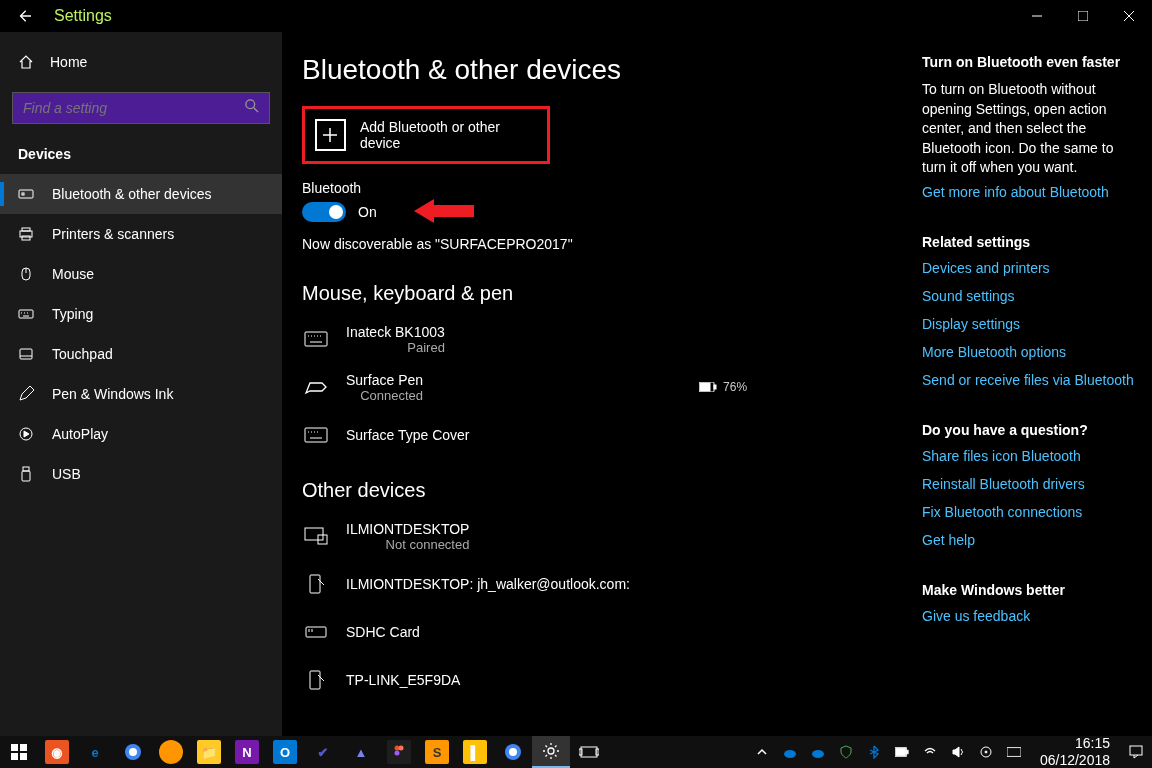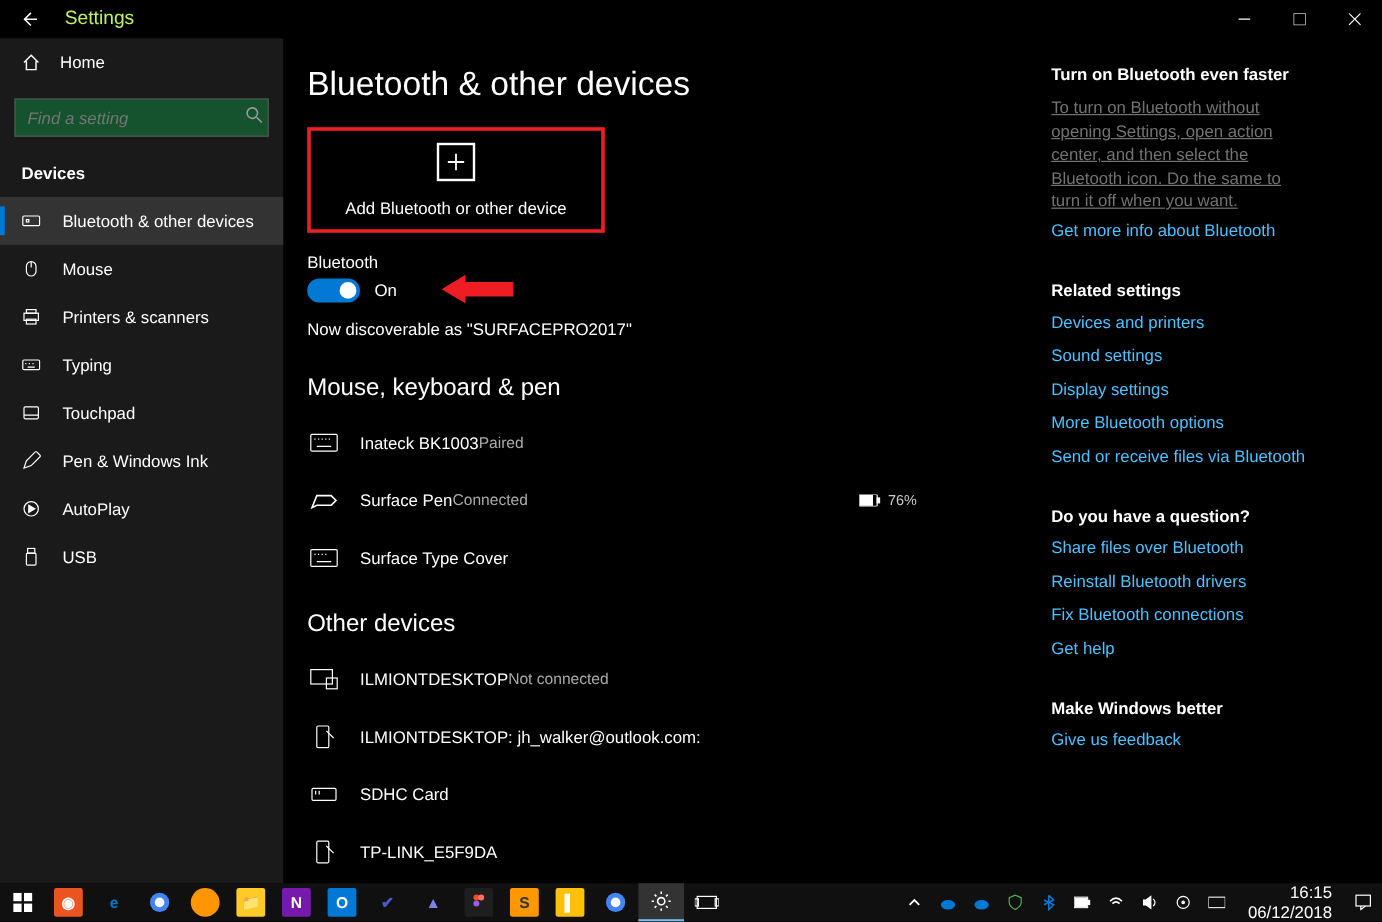--- a/index.html
+++ b/index.html
@@ -5,61 +5,61 @@
 * { margin: 0; padding: 0; box-sizing: border-box; font-family: "Segoe UI", sans-serif; }
 body { background: #000; color: #fff; width: 1152px; height: 768px; overflow: hidden; position: relative; }
 .titlebar { height: 32px; display: flex; align-items: center; background: #000; }
 .back-btn { width: 48px; height: 32px; display: flex; align-items: center; justify-content: center; }
 .back-btn svg { width: 14px; height: 14px; }
 .app-title { font-size: 16px; color: #bef264; padding-left: 6px; }
 .win-controls { margin-left: auto; display: flex; }
 .win-btn { width: 46px; height: 32px; display: flex; align-items: center; justify-content: center; }
 .win-btn svg { width: 10px; height: 10px; }
 .shell { display: flex; height: 704px; }
-.sidebar { width: 236px; background: #1a1a1a; }
+.sidebar { width: 282px; background: #1a1a1a; padding-top: 10px; }
 .home-item { display: flex; align-items: center; height: 40px; padding-left: 18px; gap: 16px; font-size: 14px; }
-.search-box { margin: 10px 12px 14px 12px; height: 32px; border: 1px solid #555; background: #14532d; display: flex; align-items: center; padding: 0 10px; }
+.search-box { margin: 10px 12px 14px 12px; height: 32px; border: 1px solid #555; background: #4c1d95; display: flex; align-items: center; padding: 0 10px; }
 .search-box input { flex: 1; background: transparent; border: none; outline: none; color: #999; font-size: 14px; font-style: italic; }
 .search-icon svg { width: 14px; height: 14px; }
 .sidebar-header { font-size: 14px; font-weight: 600; padding: 8px 18px 12px 18px; }
 .nav-item { display: flex; align-items: center; height: 40px; padding-left: 18px; gap: 18px; font-size: 14px; position: relative; }
 .nav-item.active { background: #333; }
 .nav-item.active::before { content: ""; position: absolute; left: 0; top: 8px; bottom: 8px; width: 4px; background: #0078d4; }
 .nav-icon { width: 16px; display: flex; justify-content: center; }
 .nav-icon svg { width: 16px; height: 16px; }
 .content { flex: 1; display: flex; padding: 22px 0 0 20px; overflow: hidden; }
 .main { flex: 1; max-width: 620px; }
 .h1 { font-size: 28px; font-weight: 300; margin-bottom: 20px; }
 .add-box { border: 3px solid #ee1d23; padding: 6px; width: 248px; margin-bottom: 16px; }
-.add-inner { display: flex; align-items: center; gap: 14px; padding: 4px; flex-direction: column; }
+.add-inner { display: flex; align-items: flex-end; gap: 14px; padding: 4px; }
 .plus-box { width: 32px; height: 32px; border: 2px solid #fff; display: flex; align-items: center; justify-content: center; }
 .plus-box svg { width: 14px; height: 14px; }
 .add-label { font-size: 14px; }
 .bt-label { font-size: 14px; margin-bottom: 6px; }
 .toggle-row { display: flex; align-items: center; gap: 12px; margin-bottom: 14px; position: relative; width: 340px; }
 .toggle { width: 44px; height: 20px; background: #0078d4; border-radius: 10px; position: relative; }
 .toggle::after { content: ""; position: absolute; right: 3px; top: 3px; width: 14px; height: 14px; border-radius: 50%; background: #fff; }
 .toggle-state { font-size: 14px; text-align: right; }
 .arrow-cue { position: absolute; left: 112px; top: -6px; }
 .discover { font-size: 14px; margin-bottom: 30px; }
 .h2 { font-size: 20px; font-weight: 400; margin-bottom: 10px; }
 .device { display: flex; align-items: center; gap: 16px; min-height: 48px; padding: 4px 0; }
 .dev-icon { width: 28px; display: flex; justify-content: center; }
 .dev-icon svg { width: 24px; height: 20px; }
-.dev-text { display: flex; flex-direction: row; }
+.dev-text { display: flex; flex-direction: column; align-items: flex-end; }
 .dev-name { font-size: 14px; }
 .dev-sub { font-size: 13px; color: #aaa; }
 .batt { display: flex; align-items: center; gap: 6px; margin-left: 260px; font-size: 12px; color: #ccc; }
 .batt svg { width: 18px; height: 10px; }
 .checkrow { display: flex; align-items: center; gap: 10px; margin-top: 16px; font-size: 14px; }
 .chk { width: 20px; height: 20px; background: #0078d4; display: flex; align-items: center; justify-content: center; }
 .chk svg { width: 14px; height: 14px; }
 .aside { width: 230px; padding-right: 16px; font-size: 14px; }
 .aside-h { font-weight: 600; margin-bottom: 10px; }
-.aside-p { color: #737373; line-height: 1.4; margin-bottom: 6px; text-decoration: underline; }
+.aside-p { color: #ffffff; line-height: 1.4; margin-bottom: 6px; }
 .aside-link { color: #4cc2ff; display: block; margin-bottom: 12px; cursor: pointer; }
 .aside-section { margin-bottom: 34px; }
 .taskbar { position: absolute; bottom: 0; left: 0; right: 0; height: 32px; background: #101010; display: flex; align-items: center; }
 .tb-item { width: 38px; height: 32px; display: flex; align-items: center; justify-content: center; }
 .tb-icon-box { width: 24px; height: 24px; border-radius: 2px; display: flex; align-items: center; justify-content: center; font-size: 13px; font-weight: bold; }
 .tb-item.active { background: #333; border-bottom: 2px solid #76b9ed; }
 .tray { margin-left: auto; display: flex; align-items: center; gap: 12px; padding-right: 8px; }
 .tray-icon { width: 16px; height: 16px; display: flex; align-items: center; justify-content: center; }
 .tray-icon svg { width: 14px; height: 14px; }
 .clock { font-size: 14px; text-align: right; line-height: 1.2; padding: 0 6px; color: #fff; }
@@ -119,35 +119,35 @@
           <svg viewBox="0 0 16 16" stroke="#fff" fill="none">
             <rect x="1" y="4" width="14" height="8" rx="1"></rect>
             <rect x="4" y="7" width="2" height="2"></rect>
           </svg>
         </span>
       <span>Bluetooth &amp; other devices</span>
     </div>
     <div class="nav-item">
       <span class="nav-icon">
           <svg viewBox="0 0 16 16" stroke="#fff" fill="none">
-            <rect x="4" y="2" width="8" height="12" rx="4"></rect>
-            <line x1="8" y1="2" x2="8" y2="7"></line>
-          </svg>
-        </span>
-      <span>Mouse</span>
-    </div>
-    <div class="nav-item">
-      <span class="nav-icon">
-          <svg viewBox="0 0 16 16" stroke="#fff" fill="none">
             <rect x="2" y="5" width="12" height="6"></rect>
             <rect x="4" y="2" width="8" height="3"></rect>
             <rect x="4" y="10" width="8" height="4"></rect>
           </svg>
         </span>
       <span>Printers &amp; scanners</span>
+    </div>
+    <div class="nav-item">
+      <span class="nav-icon">
+          <svg viewBox="0 0 16 16" stroke="#fff" fill="none">
+            <rect x="4" y="2" width="8" height="12" rx="4"></rect>
+            <line x1="8" y1="2" x2="8" y2="7"></line>
+          </svg>
+        </span>
+      <span>Mouse</span>
     </div>
     <div class="nav-item">
       <span class="nav-icon">
           <svg viewBox="0 0 16 16" stroke="#fff" fill="none">
             <rect x="1" y="4" width="14" height="8" rx="1"></rect>
             <line x1="3" y1="7" x2="4" y2="7"></line>
             <line x1="6" y1="7" x2="7" y2="7"></line>
             <line x1="9" y1="7" x2="10" y2="7"></line>
             <line x1="5" y1="10" x2="11" y2="10"></line>
           </svg>
@@ -331,21 +331,21 @@
       <div class="aside-section">
         <div class="aside-h">Related settings</div>
         <a class="aside-link">Devices and printers</a>
         <a class="aside-link">Sound settings</a>
         <a class="aside-link">Display settings</a>
         <a class="aside-link">More Bluetooth options</a>
         <a class="aside-link">Send or receive files via Bluetooth</a>
       </div>
       <div class="aside-section">
         <div class="aside-h">Do you have a question?</div>
-        <a class="aside-link">Share files over Bluetooth</a>
+        <a class="aside-link">Share files icon Bluetooth</a>
         <a class="aside-link">Reinstall Bluetooth drivers</a>
         <a class="aside-link">Fix Bluetooth connections</a>
         <a class="aside-link">Get help</a>
       </div>
       <div class="aside-section">
         <div class="aside-h">Make Windows better</div>
         <a class="aside-link">Give us feedback</a>
       </div>
     </div>
   </div>

